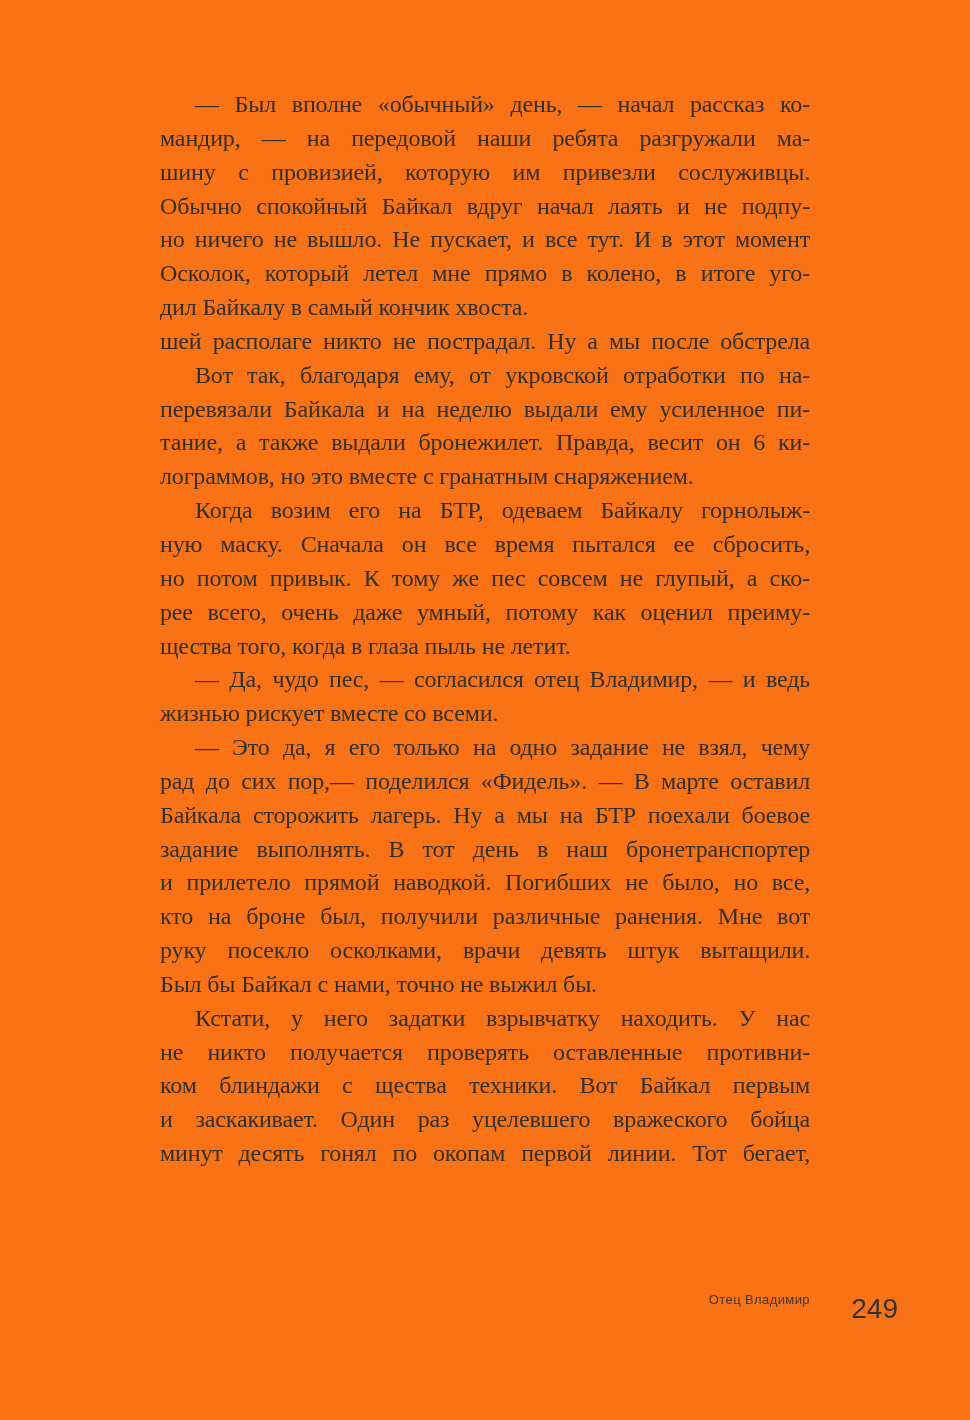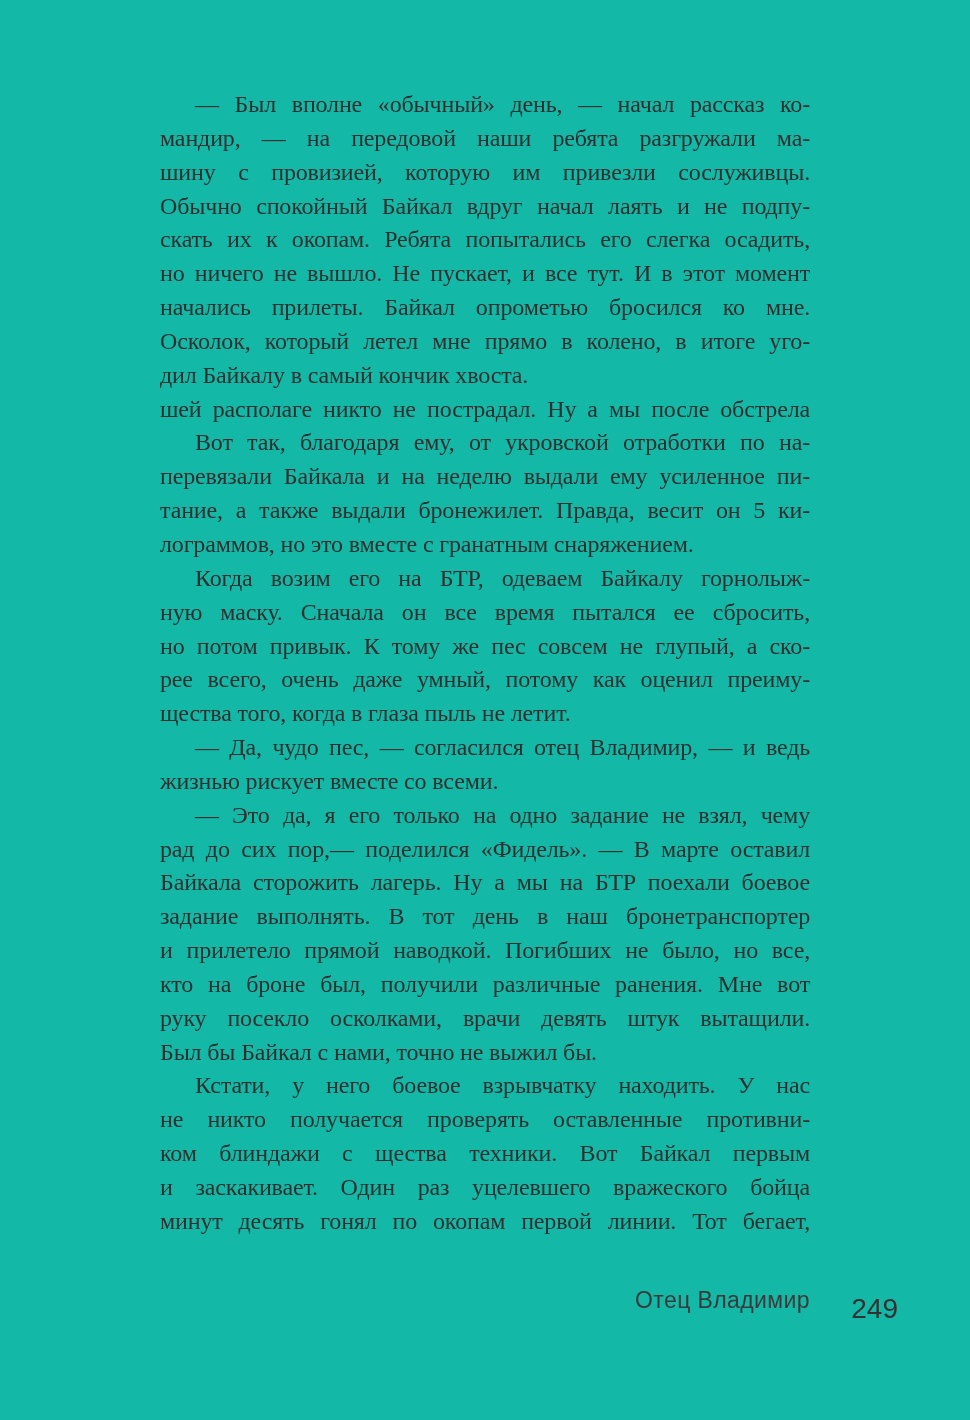--- a/index.html
+++ b/index.html
@@ -4,21 +4,21 @@
 <style>
   html, body {
     margin: 0;
     padding: 0;
     background: #ffffff;
   }
   .page {
     position: relative;
     width: 970px;
     height: 1420px;
-    background: #14b8a6;
+    background: #f97316;
     overflow: hidden;
   }
   .text-block {
     position: absolute;
     left: 160px;
     top: 88px;
     width: 650px;
     font-family: "Liberation Serif", "DejaVu Serif", serif;
     font-size: 24px;
     line-height: 33.85px;
@@ -45,21 +45,21 @@
     left: 0;
     top: 1278px;
     width: 970px;
     height: 42px;
   }
   .running-title {
     position: absolute;
     top: 10px;
     right: 160px;
     font-family: "Liberation Sans", "DejaVu Sans", sans-serif;
-    font-size: 23px;
+    font-size: 13px;
     line-height: 24px;
     letter-spacing: 0.4px;
     color: #3a3a3a;
     white-space: nowrap;
   }
   .page-number {
     position: absolute;
     top: 16px;
     right: 72px;
     font-family: "Liberation Sans", "DejaVu Sans", sans-serif;
@@ -72,31 +72,29 @@
 </head>
 <body>
 
 <div class="page">
   <main class="text-block">
       <div class="para">
         <div class="line first">— Был вполне «обычный» день, — начал рассказ ко-</div>
         <div class="line">мандир, — на передовой наши ребята разгружали ма-</div>
         <div class="line">шину с провизией, которую им привезли сослуживцы.</div>
         <div class="line">Обычно спокойный Байкал вдруг начал лаять и не подпу-</div>
-        <div class="line">скать их к окопам. Ребята попытались его слегка осадить,</div>
         <div class="line">но ничего не вышло. Не пускает, и все тут. И в этот момент</div>
-        <div class="line">начались прилеты. Байкал опрометью бросился ко мне.</div>
         <div class="line">Осколок, который летел мне прямо в колено, в итоге уго-</div>
         <div class="line plast">дил Байкалу в самый кончик хвоста.</div>
       </div>
       <div class="para">
         <div class="line">шей располаге никто не пострадал. Ну а мы после обстрела</div>
         <div class="line first">Вот так, благодаря ему, от укровской отработки по на-</div>
         <div class="line">перевязали Байкала и на неделю выдали ему усиленное пи-</div>
-        <div class="line">тание, а также выдали бронежилет. Правда, весит он 5 ки-</div>
+        <div class="line">тание, а также выдали бронежилет. Правда, весит он 6 ки-</div>
         <div class="line plast">лограммов, но это вместе с гранатным снаряжением.</div>
       </div>
       <div class="para">
         <div class="line first">Когда возим его на БТР, одеваем Байкалу горнолыж-</div>
         <div class="line">ную маску. Сначала он все время пытался ее сбросить,</div>
         <div class="line">но потом привык. К тому же пес совсем не глупый, а ско-</div>
         <div class="line">рее всего, очень даже умный, потому как оценил преиму-</div>
         <div class="line plast">щества того, когда в глаза пыль не летит.</div>
       </div>
       <div class="para">
@@ -107,21 +105,21 @@
         <div class="line first">— Это да, я его только на одно задание не взял, чему</div>
         <div class="line">рад до сих пор,— поделился «Фидель». — В марте оставил</div>
         <div class="line">Байкала сторожить лагерь. Ну а мы на БТР поехали боевое</div>
         <div class="line">задание выполнять. В тот день в наш бронетранспортер</div>
         <div class="line">и прилетело прямой наводкой. Погибших не было, но все,</div>
         <div class="line">кто на броне был, получили различные ранения. Мне вот</div>
         <div class="line">руку посекло осколками, врачи девять штук вытащили.</div>
         <div class="line plast">Был бы Байкал с нами, точно не выжил бы.</div>
       </div>
       <div class="para">
-        <div class="line first">Кстати, у него боевое взрывчатку находить. У нас</div>
+        <div class="line first">Кстати, у него задатки взрывчатку находить. У нас</div>
         <div class="line">не никто получается проверять оставленные противни-</div>
         <div class="line">ком блиндажи с щества техники. Вот Байкал первым</div>
         <div class="line">и заскакивает. Один раз уцелевшего вражеского бойца</div>
         <div class="line">минут десять гонял по окопам первой линии. Тот бегает,</div>
       </div>
     </main>
   <footer class="footer">
     <span class="running-title">Отец Владимир</span>
     <span class="page-number">249</span>
   </footer>

